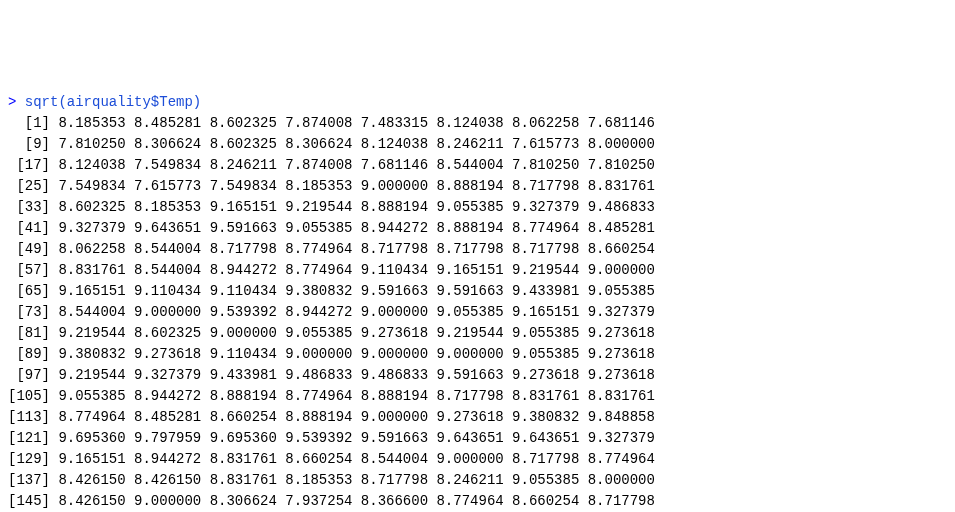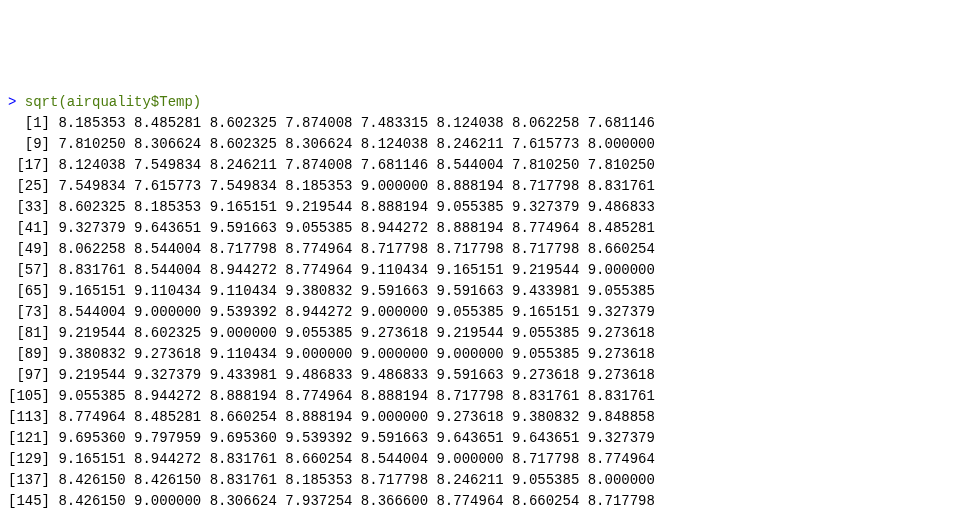--- a/index.html
+++ b/index.html
@@ -9,21 +9,21 @@
       font-family: "Lucida Console", "Consolas", "Courier New", monospace;
       font-size: 14px;
       line-height: 1.5;
       white-space: pre;
       color: #000000;
     }
     .prompt-symbol {
       color: #0000ff;
     }
     .command {
-      color: #4d7c0f;
+      color: #1d4ed8;
     }
   </style>
 </head>
 <body>
 
 
 
 <div><span class="prompt-symbol">&gt;</span> <span class="command">sqrt(airquality$Temp)</span>
 <span id="output-area">  [1] 8.185353 8.485281 8.602325 7.874008 7.483315 8.124038 8.062258 7.681146
   [9] 7.810250 8.306624 8.602325 8.306624 8.124038 8.246211 7.615773 8.000000

